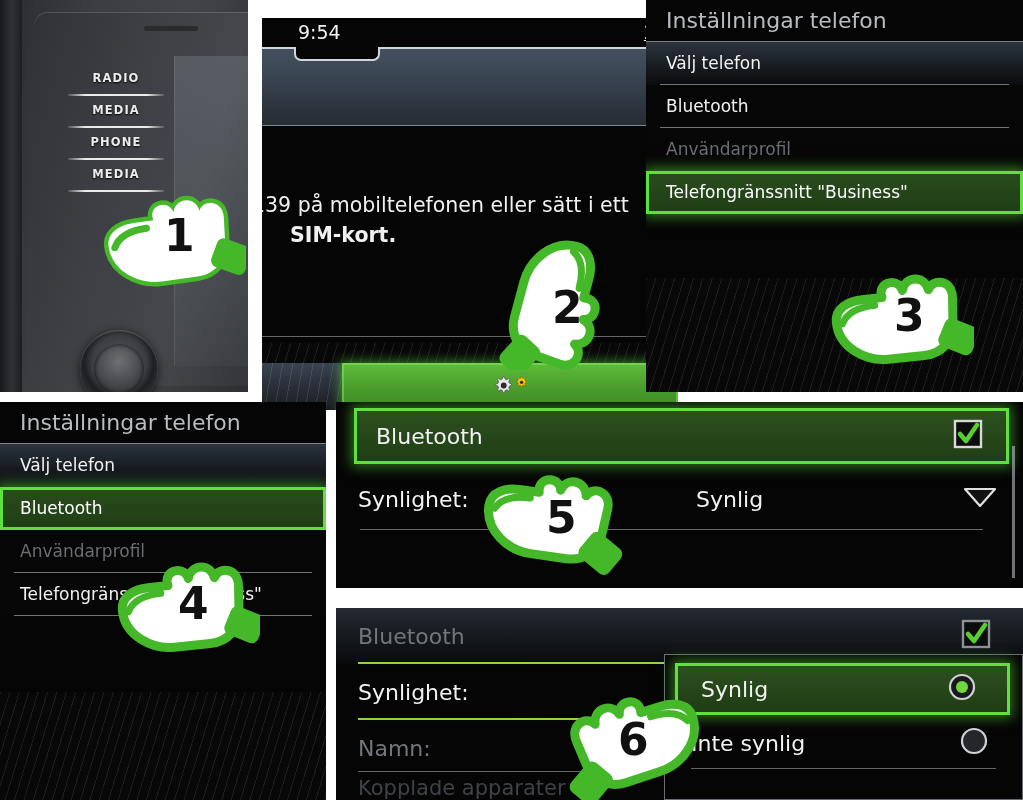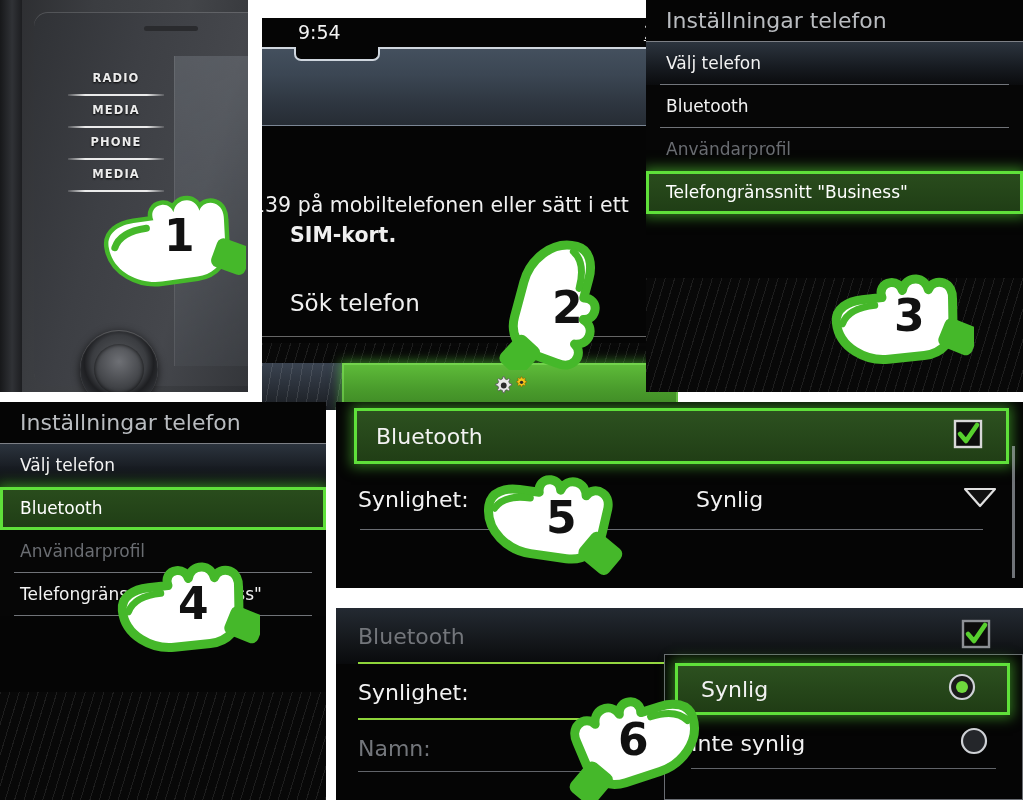--- a/index.html
+++ b/index.html
@@ -233,21 +233,20 @@
       <div class="bluebar">
         <div class="notchline"></div>
         <div class="notch"></div>
       </div>
 
       <div class="msg">
         <div class="bodytext">139 på mobiltelefonen eller sätt i ett</div>
         <div class="bodytext" style="padding-left:38px;font-weight:bold;">SIM-kort.</div>
       </div>
 
-      <div class="sok">Sök telefon</div>
       <div class="sokrule"></div>
       <div class="hatchstrip hatch"></div>
 
       <div class="botrow">
         <div class="botdark"></div>
         <div class="greenbar">
           <span class="gear">
             <svg width="34" height="32" viewBox="0 0 34 32">
               <g transform="translate(23,6) scale(0.42)">
                 <path d="M12,0 l2.4,0 0.9,3.2 2.6,1.1 2.9,-1.6 1.7,1.7 -1.6,2.9 1.1,2.6 3.2,0.9 0,2.4
@@ -413,20 +412,21 @@
         <span class="lbl">Synlighet:</span>
         <span class="greenline"></span>
       </div>
 
       <div class="r r3">
         <span class="lbl">Namn:</span>
       </div>
 
       <div class="cutrule1"></div>
       <div class="bottomcut">
+        <span class="bc" style="left:22px;">Kopplade apparater</span>
         <span class="bc" style="left:368px;">Lediga apparater</span>
       </div>
 
       <div class="popup">
         <div class="opt sel">
           <span class="olbl">Synlig</span>
           <span class="radio">
             <svg width="28" height="28" viewBox="0 0 28 28">
               <circle cx="14" cy="14" r="12" fill="#1a1a1a" stroke="#cfd2d6" stroke-width="2.2"></circle>
               <circle cx="14" cy="14" r="6" fill="#6fd83d"></circle>

